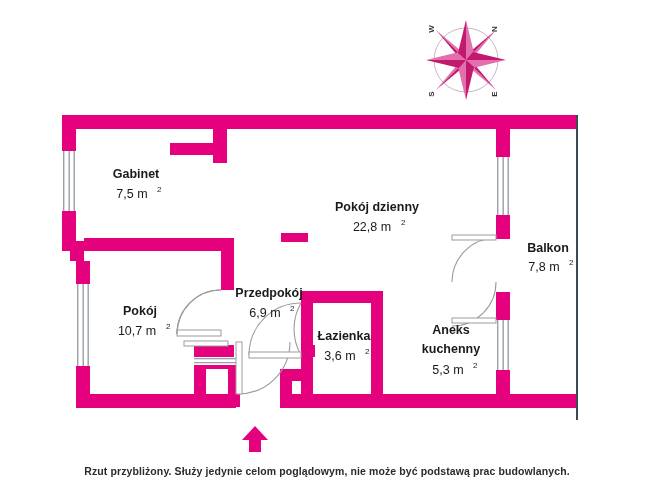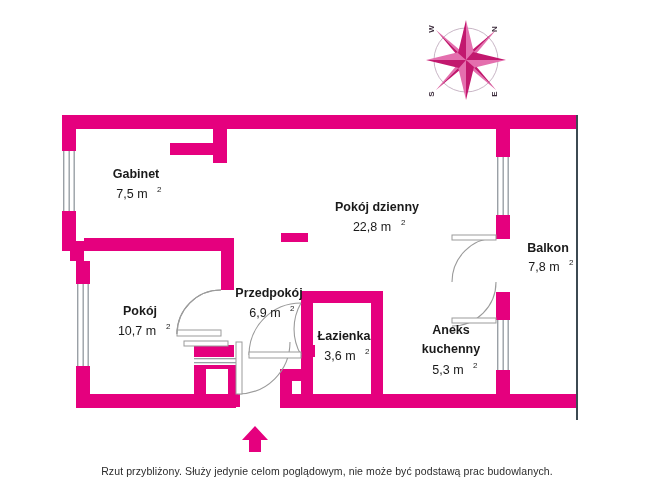--- a/index.html
+++ b/index.html
@@ -32,20 +32,21 @@
     font-size:8px;font-weight:bold;fill:#3a2a3a;
     text-anchor:middle;
   }
   .footer-note{
     position:absolute;left:0;right:0;bottom:14px;
     text-align:center;
     font-family:"Liberation Sans", sans-serif;
     font-size:10.5px;
     color:#2b2b2b;
     letter-spacing:0.1px;
+    font-weight:bold;
   }
 </style>
 </head>
 <body>
 
 <div id="stage">
   <svg width="654" height="491" viewBox="0 0 654 491">
 
     <g>
       <rect x="576" y="115" width="2" height="305" fill="#3c4a52"></rect>

